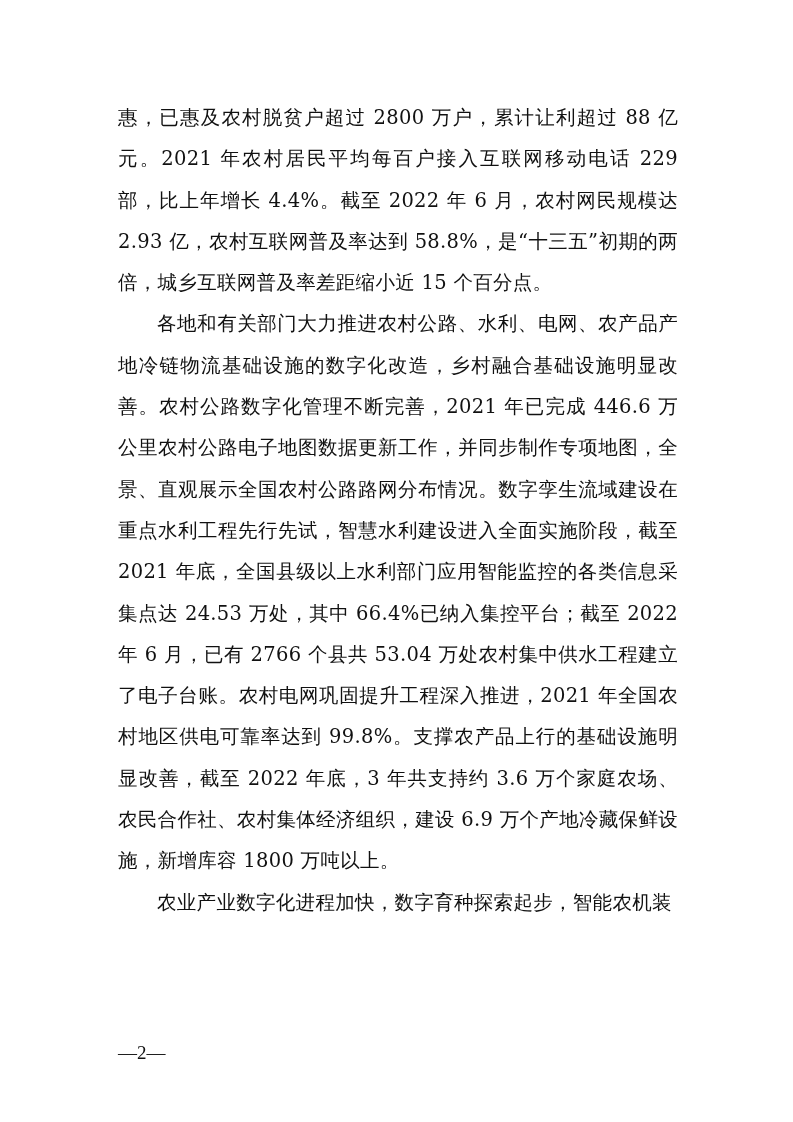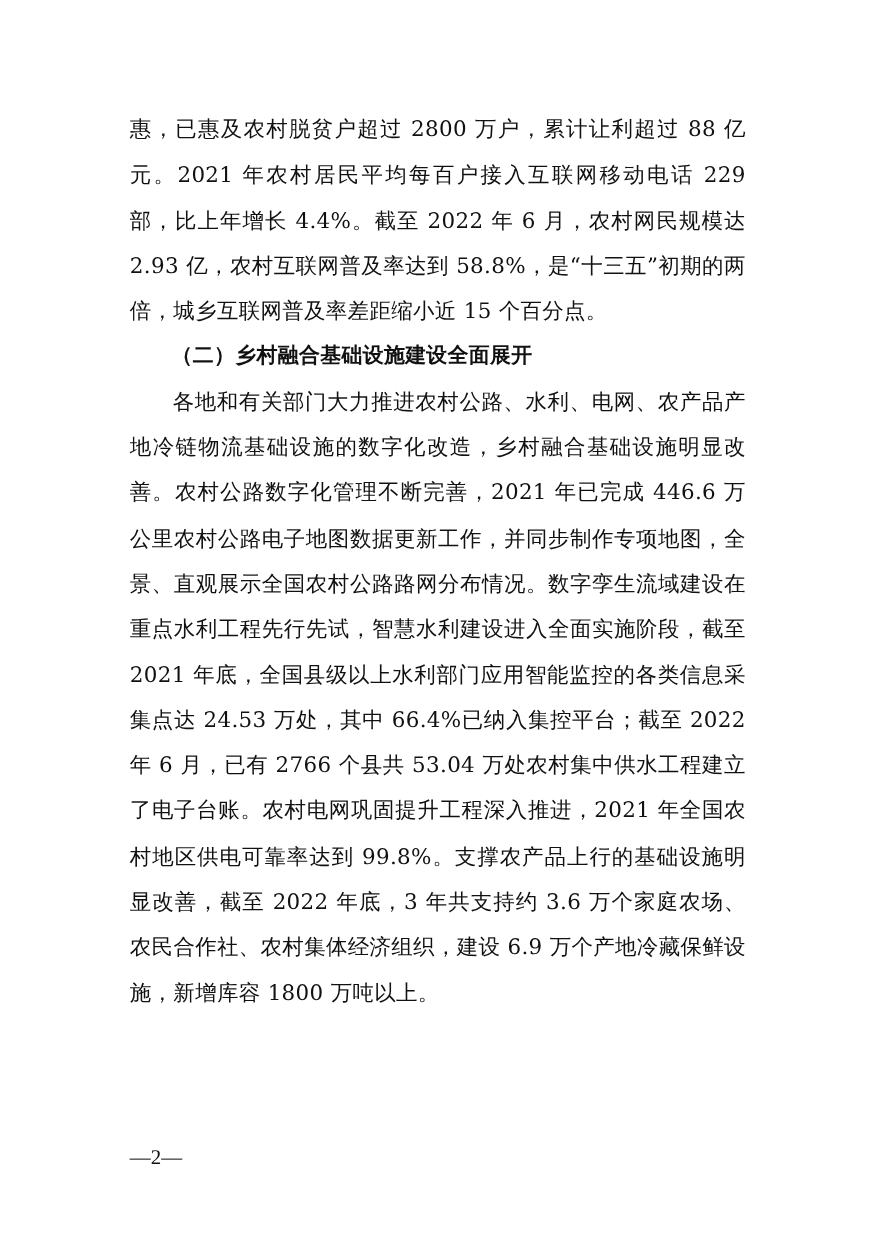--- a/index.html
+++ b/index.html
@@ -22,17 +22,17 @@
     position: absolute; left: 118px; top: 1042px;
     font-family: "Liberation Serif", "DejaVu Serif", serif; font-size: 19px; color: #111;
   }
 </style>
 </head>
 <body>
 
 <div class="page">
   <div class="content">
     <p>惠，已惠及农村脱贫户超过 2800 万户，累计让利超过 88 亿元。2021 年农村居民平均每百户接入互联网移动电话 229 部，比上年增长 4.4%。截至 2022 年 6 月，农村网民规模达 2.93 亿，农村互联网普及率达到 58.8%，是“十三五”初期的两倍，城乡互联网普及率差距缩小近 15 个百分点。</p>
-    <p class="h2">（二）乡村融合基础设施建设全面展开</p>
     <p class="indent">各地和有关部门大力推进农村公路、水利、电网、农产品产地冷链物流基础设施的数字化改造，乡村融合基础设施明显改善。农村公路数字化管理不断完善，2021 年已完成 446.6 万公里农村公路电子地图数据更新工作，并同步制作专项地图，全景、直观展示全国农村公路路网分布情况。数字孪生流域建设在重点水利工程先行先试，智慧水利建设进入全面实施阶段，截至 2021 年底，全国县级以上水利部门应用智能监控的各类信息采集点达 24.53 万处，其中 66.4%已纳入集控平台；截至 2022 年 6 月，已有 2766 个县共 53.04 万处农村集中供水工程建立了电子台账。农村电网巩固提升工程深入推进，2021 年全国农村地区供电可靠率达到 99.8%。支撑农产品上行的基础设施明显改善，截至 2022 年底，3 年共支持约 3.6 万个家庭农场、农民合作社、农村集体经济组织，建设 6.9 万个产地冷藏保鲜设施，新增库容 1800 万吨以上。</p>
+    <p class="indent">农业产业数字化进程加快，数字育种探索起步，智能农机装</p>
   </div>
   <div class="page-number">—2—</div>
 </div>
 
 </body></html>

